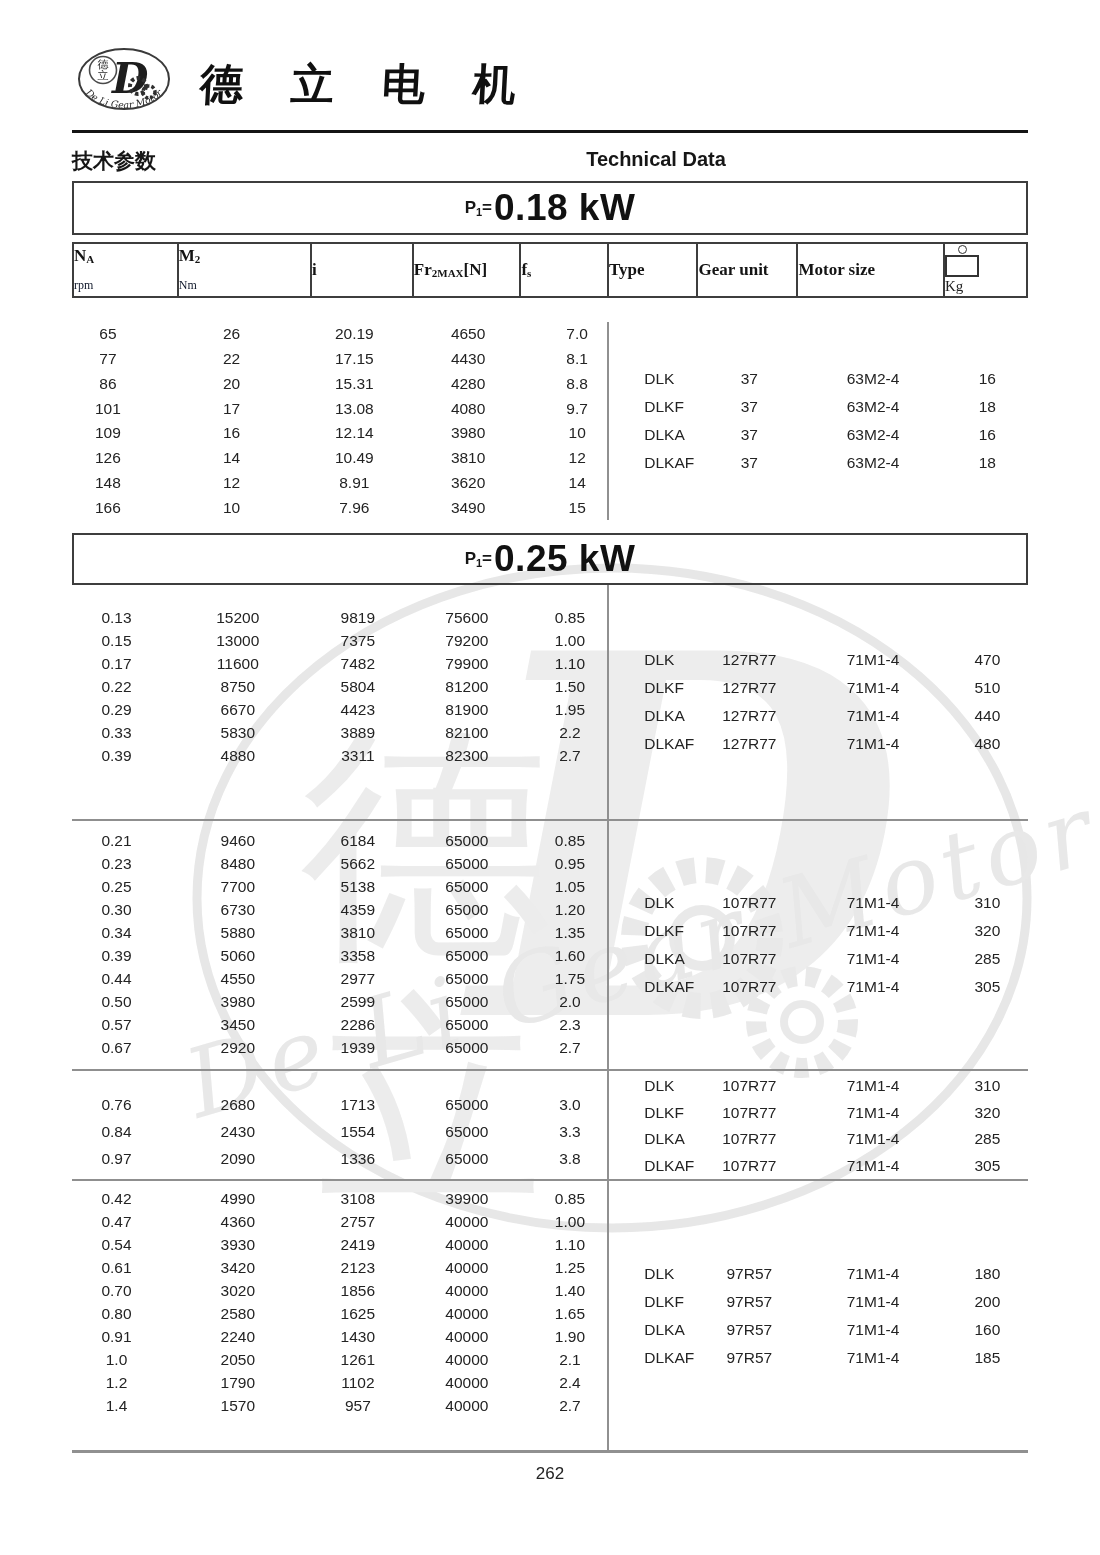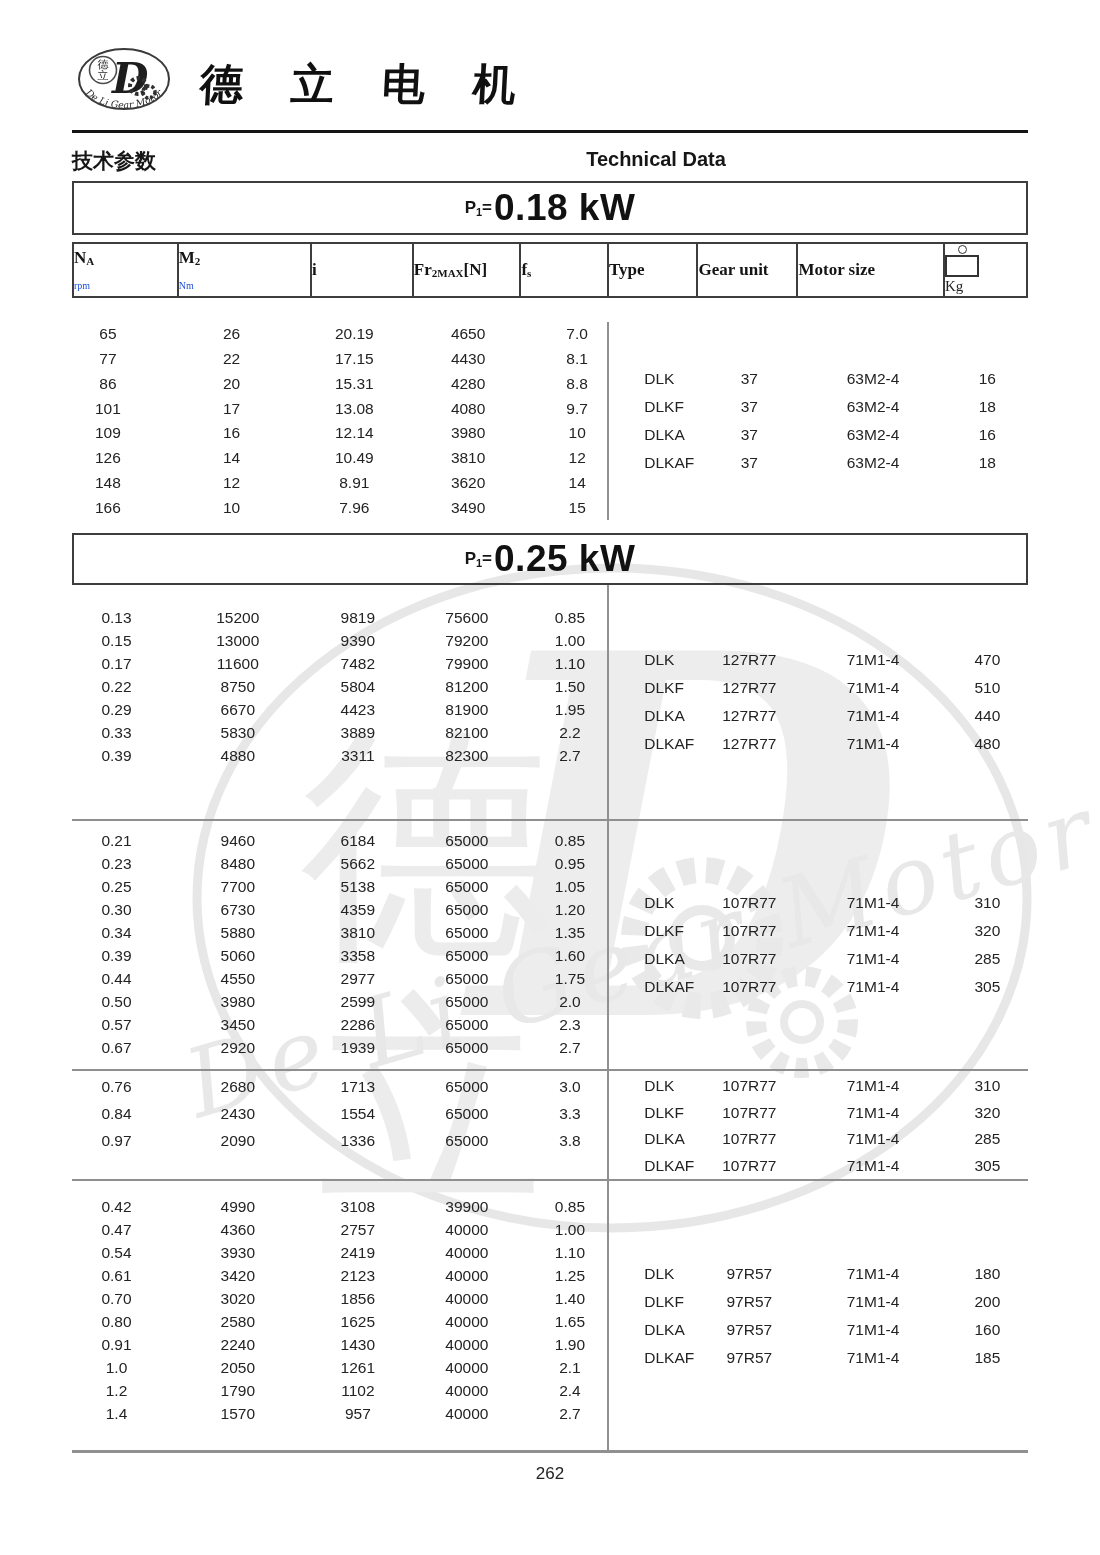--- a/index.html
+++ b/index.html
@@ -25,21 +25,21 @@
   .pval{font-size:37px;font-weight:800;letter-spacing:0.5px;margin-left:2px;color:#111;}
 
   
   .thead{margin-top:7px;display:flex;border:2px solid #3d3d3d;height:56px;box-sizing:border-box;}
   .th{border-right:2px solid #3d3d3d;display:flex;flex-direction:column;align-items:flex-start;justify-content:center;box-sizing:border-box;font-family:Liberation Serif, serif;}
   .th:last-child{border-right:none;}
   .th.c0{width:11.0%}.th.c1{width:14.0%}.th.c2{width:10.7%}.th.c3{width:11.3%}.th.c4{width:9.2%}
   .th.c5{width:9.4%}.th.c6{width:10.5%}.th.c7{width:15.4%}.th.c8{width:8.5%}
   .th-main{font-size:17px;font-weight:bold;line-height:1.05;color:#141414;}
   .ssub{font-size:11px;font-weight:bold;position:relative;top:2px;}
-  .th-unit{font-size:10px;font-weight:normal;margin-top:13px;color:#1d4ed8;}
+  .th-unit{font-size:12px;font-weight:normal;margin-top:13px;color:#0f172a;}
   .kg-knob{width:7px;height:7px;border:1.5px solid #333;border-radius:50%;margin:0 auto 1px auto;background:transparent;}
   .kg-body{width:30px;height:18px;border:2px solid #333;margin:0 auto;}
   .kg-label{font-size:15px;margin-top:1px;}
 
   
   .datablock{display:flex;align-items:stretch;box-sizing:border-box;}
   .half-left{width:56.2%;border-right:2px solid #909090;box-sizing:border-box;}
   .half-right{width:43.8%;display:flex;flex-direction:column;justify-content:center;box-sizing:border-box;}
   .trow{display:flex;align-items:center;}
   .cell{display:block;text-align:center;font-size:15.5px;color:#232323;}
@@ -52,26 +52,26 @@
   .b018 .half-left .trow{height:24.75px;gap:42px;}
   .b018 .half-right .trow{height:28px;}
 
   .pb .half-left .trow{height:23px;gap:20px;}
   .pb .half-right .trow{height:28px;}
   .pb1{height:234px;}
   .pb1 .half-left{padding-top:21px;}
   .pb2{height:250px;border-top:2px solid #8f8f8f;}
   .pb2 .half-left{padding-top:8px;}
   .pb3{height:110px;border-top:2px solid #8f8f8f;}
-  .pb3 .half-left{padding-top:2px;}
+  .pb3 .half-left{padding-top:20px;}
   .pb3 .half-right{justify-content:flex-start;padding-top:2px;}
   .pb3 .half-left .trow{height:27px;}
   .pb3 .half-right .trow{height:27px;}
   .pb4{height:271px;border-top:2px solid #8f8f8f;}
-  .pb4 .half-left{padding-top:14px;}
+  .pb4 .half-left{padding-top:6px;}
 
   .foot-rule{border-top:3px solid #909090;margin-top:0;}
   .page-num{text-align:center;font-size:17px;margin-top:11px;color:#232323;}
 </style>
 </head>
 <body>
 
 <div class="page">
 
   <svg class="watermark" width="1100" height="1555" viewBox="0 0 1100 1555" aria-hidden="true">
@@ -261,21 +261,21 @@
             <div class="trow">
               <span class="cell c0">0.13</span>
               <span class="cell c1">15200</span>
               <span class="cell c2">9819</span>
               <span class="cell c3">75600</span>
               <span class="cell c4">0.85</span>
             </div>
             <div class="trow">
               <span class="cell c0">0.15</span>
               <span class="cell c1">13000</span>
-              <span class="cell c2">9390</span>
+              <span class="cell c2">7375</span>
               <span class="cell c3">79200</span>
               <span class="cell c4">1.00</span>
             </div>
             <div class="trow">
               <span class="cell c0">0.17</span>
               <span class="cell c1">11600</span>
               <span class="cell c2">7482</span>
               <span class="cell c3">79900</span>
               <span class="cell c4">1.10</span>
             </div>

